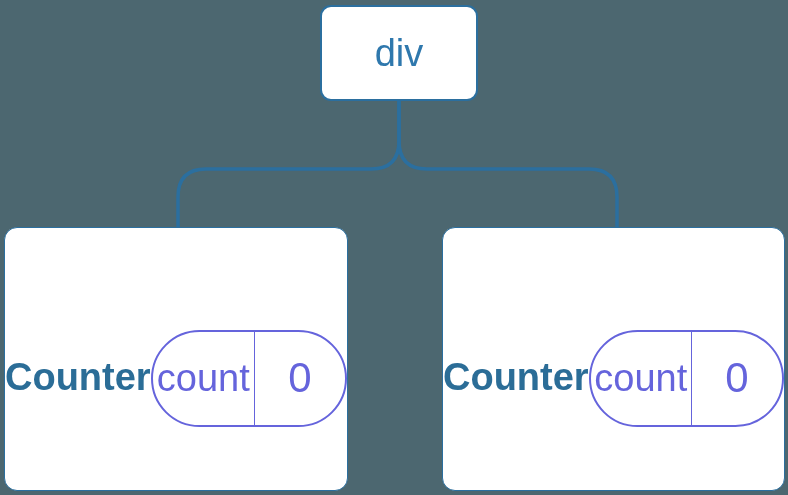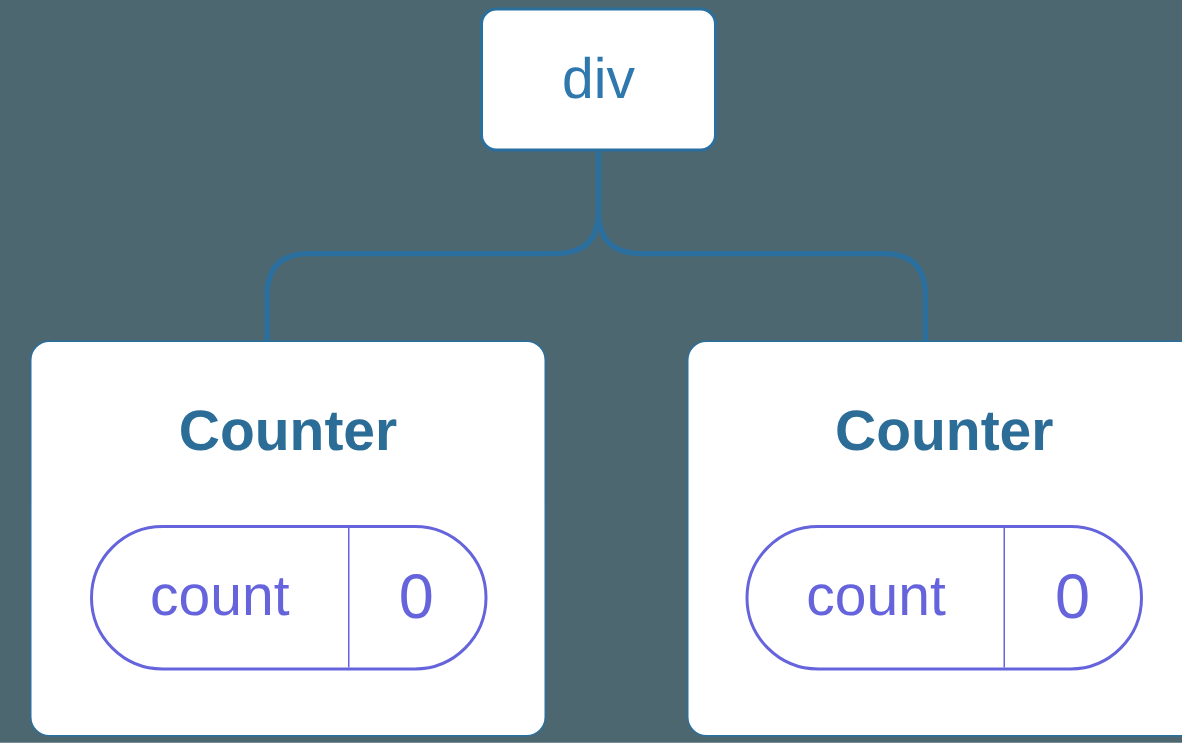--- a/index.html
+++ b/index.html
@@ -38,23 +38,22 @@
   }
   .card {
     position: absolute;
     top: 227px;
     height: 264px;
     box-sizing: border-box;
     background: #ffffff;
     border: 1.5px solid #2b6f9f;
     border-radius: 13px;
     display: flex;
-    flex-direction: column;
+    flex-direction: row;
     align-items: center;
-    margin-left: 16px;
   }
   .card-left  { left: 4px;   width: 344px; }
   .card-right { left: 442px; width: 343px; }
   .card-title {
     margin-top: 38px;
     font-size: 38px;
     line-height: 1.2;
     font-weight: 600;
     color: #2b6d97;
   }

